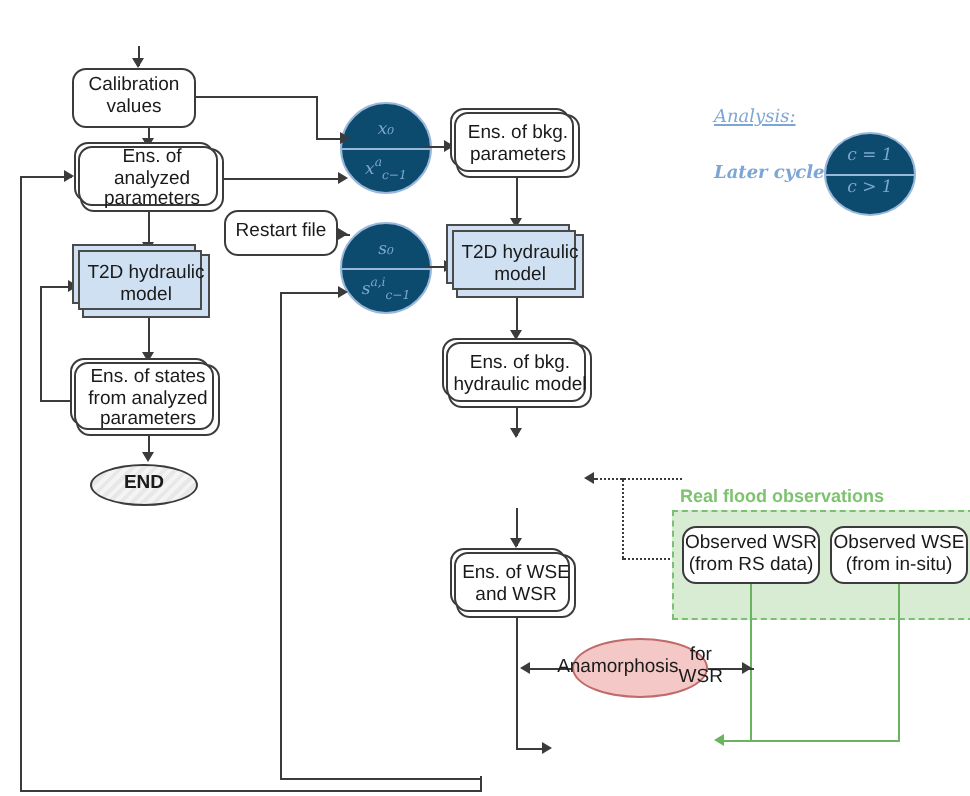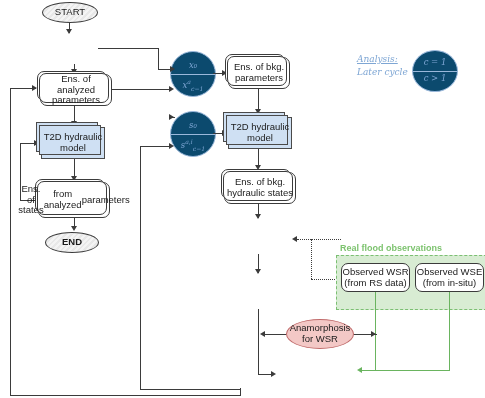--- a/index.html
+++ b/index.html
@@ -63,38 +63,39 @@
   .arw-l{border-top:3.5px solid transparent;border-bottom:3.5px solid transparent;border-right:5px solid #3b3b3b;}
   .arw-gl{border-top:3.5px solid transparent;border-bottom:3.5px solid transparent;border-right:5px solid #6ab45f;}
   .dotline{position:absolute;border-top:1.2px dotted #3b3b3b;}
   .dotlinev{position:absolute;border-left:1.2px dotted #3b3b3b;}
 </style>
 </head>
 <body>
 
 <div id="canvas">
 
-  <div class="node ellipse" style="left:42px;top:2px;width:56px;height:21px;">
-    <span>START</span>
-  </div>
   <div class="ln lnv" style="left:69px;top:23px;height:10px;"></div>
   <div class="arw arw-d" style="left:66px;top:29px;"></div>
 
+  <div class="node rbox" style="left:36px;top:34px;width:62px;height:30px;flex-direction:column;">
+    <span>Calibration</span>
+    <span>values</span>
+  </div>
 
   <div class="node rbox stack" style="left:40px;top:74px;width:72px;height:32px;flex-direction:column;z-index:3;">
     <span>Ens. of analyzed</span>
     <span>parameters</span>
   </div>
 
   <div class="node sqbox blue sqstack" style="left:41px;top:127px;width:64px;height:32px;flex-direction:column;z-index:3;">
     <span>T2D hydraulic</span>
     <span>model</span>
   </div>
 
-  <div class="node rbox stack" style="left:38px;top:182px;width:72px;height:36px;z-index:3;">
+  <div class="node rbox stack" style="left:38px;top:182px;width:72px;height:36px;flex-direction:column;z-index:3;">
     <span>Ens. of states</span>
     <span>from analyzed</span>
     <span>parameters</span>
   </div>
 
   <div class="node ellipse" style="left:45px;top:232px;width:54px;height:21px;font-weight:bold;">
     <span>END</span>
   </div>
 
   <div class="ln lnv" style="left:74px;top:64px;height:8px;"></div>
@@ -127,20 +128,23 @@
   </div>
 
   <div class="ln lnh" style="left:98px;top:48px;width:61px;"></div>
   <div class="ln lnv" style="left:158px;top:48px;height:21px;"></div>
   <div class="ln lnh" style="left:158px;top:69px;width:15px;"></div>
   <div class="arw arw-r" style="left:170px;top:65.5px;"></div>
 
   <div class="ln lnh" style="left:112px;top:89px;width:60px;"></div>
   <div class="arw arw-r" style="left:169px;top:85.5px;"></div>
 
+  <div class="node rbox" style="left:112px;top:105px;width:57px;height:23px;">
+    <span>Restart file</span>
+  </div>
   <div class="ln lnh" style="left:169px;top:117px;width:6px;"></div>
   <div class="arw arw-r" style="left:169px;top:113.5px;"></div>
 
   <div class="ln lnh" style="left:140px;top:146px;width:32px;"></div>
   <div class="arw arw-r" style="left:169px;top:142.5px;"></div>
   <div class="ln lnv" style="left:140px;top:146px;height:243px;"></div>
 
   <div class="node rbox stack" style="left:228px;top:57px;width:62px;height:32px;flex-direction:column;z-index:3;">
     <span>Ens. of bkg.</span>
     <span>parameters</span>
@@ -152,28 +156,32 @@
     <span>T2D hydraulic</span>
     <span>model</span>
   </div>
   <div class="ln lnv" style="left:258px;top:89px;height:23px;"></div>
   <div class="arw arw-d" style="left:255px;top:109px;"></div>
   <div class="ln lnh" style="left:213px;top:133px;width:12px;"></div>
   <div class="arw arw-r" style="left:222px;top:129.5px;"></div>
 
   <div class="node rbox stack" style="left:224px;top:172px;width:72px;height:32px;flex-direction:column;z-index:3;">
     <span>Ens. of bkg.</span>
-    <span>hydraulic states</span>
+    <span>hydraulic model</span>
   </div>
   <div class="ln lnv" style="left:258px;top:149px;height:19px;"></div>
   <div class="arw arw-d" style="left:255px;top:165px;"></div>
 
   <div class="ln lnv" style="left:258px;top:204px;height:14px;"></div>
   <div class="arw arw-d" style="left:255px;top:214px;"></div>
 
+  <div class="node rbox stack" style="left:228px;top:277px;width:60px;height:32px;flex-direction:column;z-index:3;">
+    <span>Ens. of WSE</span>
+    <span>and WSR</span>
+  </div>
   <div class="ln lnv" style="left:258px;top:254px;height:19px;"></div>
   <div class="arw arw-d" style="left:255px;top:269px;"></div>
 
   <div class="dotline" style="left:297px;top:239px;width:44px;"></div>
   <div class="dotlinev" style="left:311px;top:239px;height:40px;"></div>
   <div class="dotline" style="left:311px;top:279px;width:28px;"></div>
   <div class="arw arw-l" style="left:292px;top:235.5px;"></div>
 
   <div class="greenlabel" style="left:340px;top:243px;width:145px;">Real flood observations</div>
   <div class="greenpanel" style="left:336px;top:255px;width:149px;height:53px;"></div>
@@ -185,21 +193,21 @@
   <div class="node rbox" style="left:341px;top:263px;width:69px;height:29px;flex-direction:column;z-index:4;">
     <span>Observed WSR</span>
     <span>(from RS data)</span>
   </div>
 
   <div class="gl glv" style="left:375px;top:292px;height:78px;"></div>
   <div class="gl glv" style="left:449px;top:292px;height:78px;"></div>
   <div class="gl glh" style="left:361px;top:370px;width:89px;"></div>
   <div class="arw arw-gl" style="left:357px;top:366.5px;"></div>
 
-  <div class="node pinkell" style="left:286px;top:319px;width:68px;height:30px;flex-direction:column;z-index:3;">
+  <div class="node pinkell" style="left:286px;top:319px;width:68px;height:30px;flex-direction:row;z-index:3;">
     <span>Anamorphosis</span>
     <span>for WSR</span>
   </div>
 
 
   <div class="ln lnh" style="left:263px;top:334px;width:24px;"></div>
   <div class="arw arw-l" style="left:260px;top:330.5px;"></div>
   <div class="ln lnh" style="left:353px;top:334px;width:24px;"></div>
   <div class="arw arw-r" style="left:371px;top:330.5px;"></div>
 
@@ -210,21 +218,21 @@
   <div class="ln lnv" style="left:240px;top:388px;height:8px;"></div>
   <div class="ln lnh" style="left:10px;top:395px;width:231px;"></div>
   <div class="ln lnv" style="left:10px;top:88px;height:308px;"></div>
   <div class="ln lnh" style="left:10px;top:88px;width:26px;"></div>
   <div class="arw arw-r" style="left:32px;top:84.5px;"></div>
 
   <div class="ln lnh" style="left:140px;top:389px;width:100px;"></div>
 
   <div class="notation" style="left:357px;top:54px;width:128px;height:48px;">
     <div class="ttl">Analysis:</div>
-    <div style="margin-top:3px;">Later cycle</div>
-  </div>
-  <div class="circ" style="left:412px;top:50px;width:44px;height:40px;">
+    <div style="margin-top:18px;font-weight:bold;">Later cycle</div>
+  </div>
+  <div class="circ" style="left:412px;top:66px;width:44px;height:40px;">
     <div class="hr"></div>
     <span class="top" style="top:14%;">c = 1</span>
     <span class="bot" style="top:56%;">c &gt; 1</span>
   </div>
 
 </div>
 
 </body></html>

